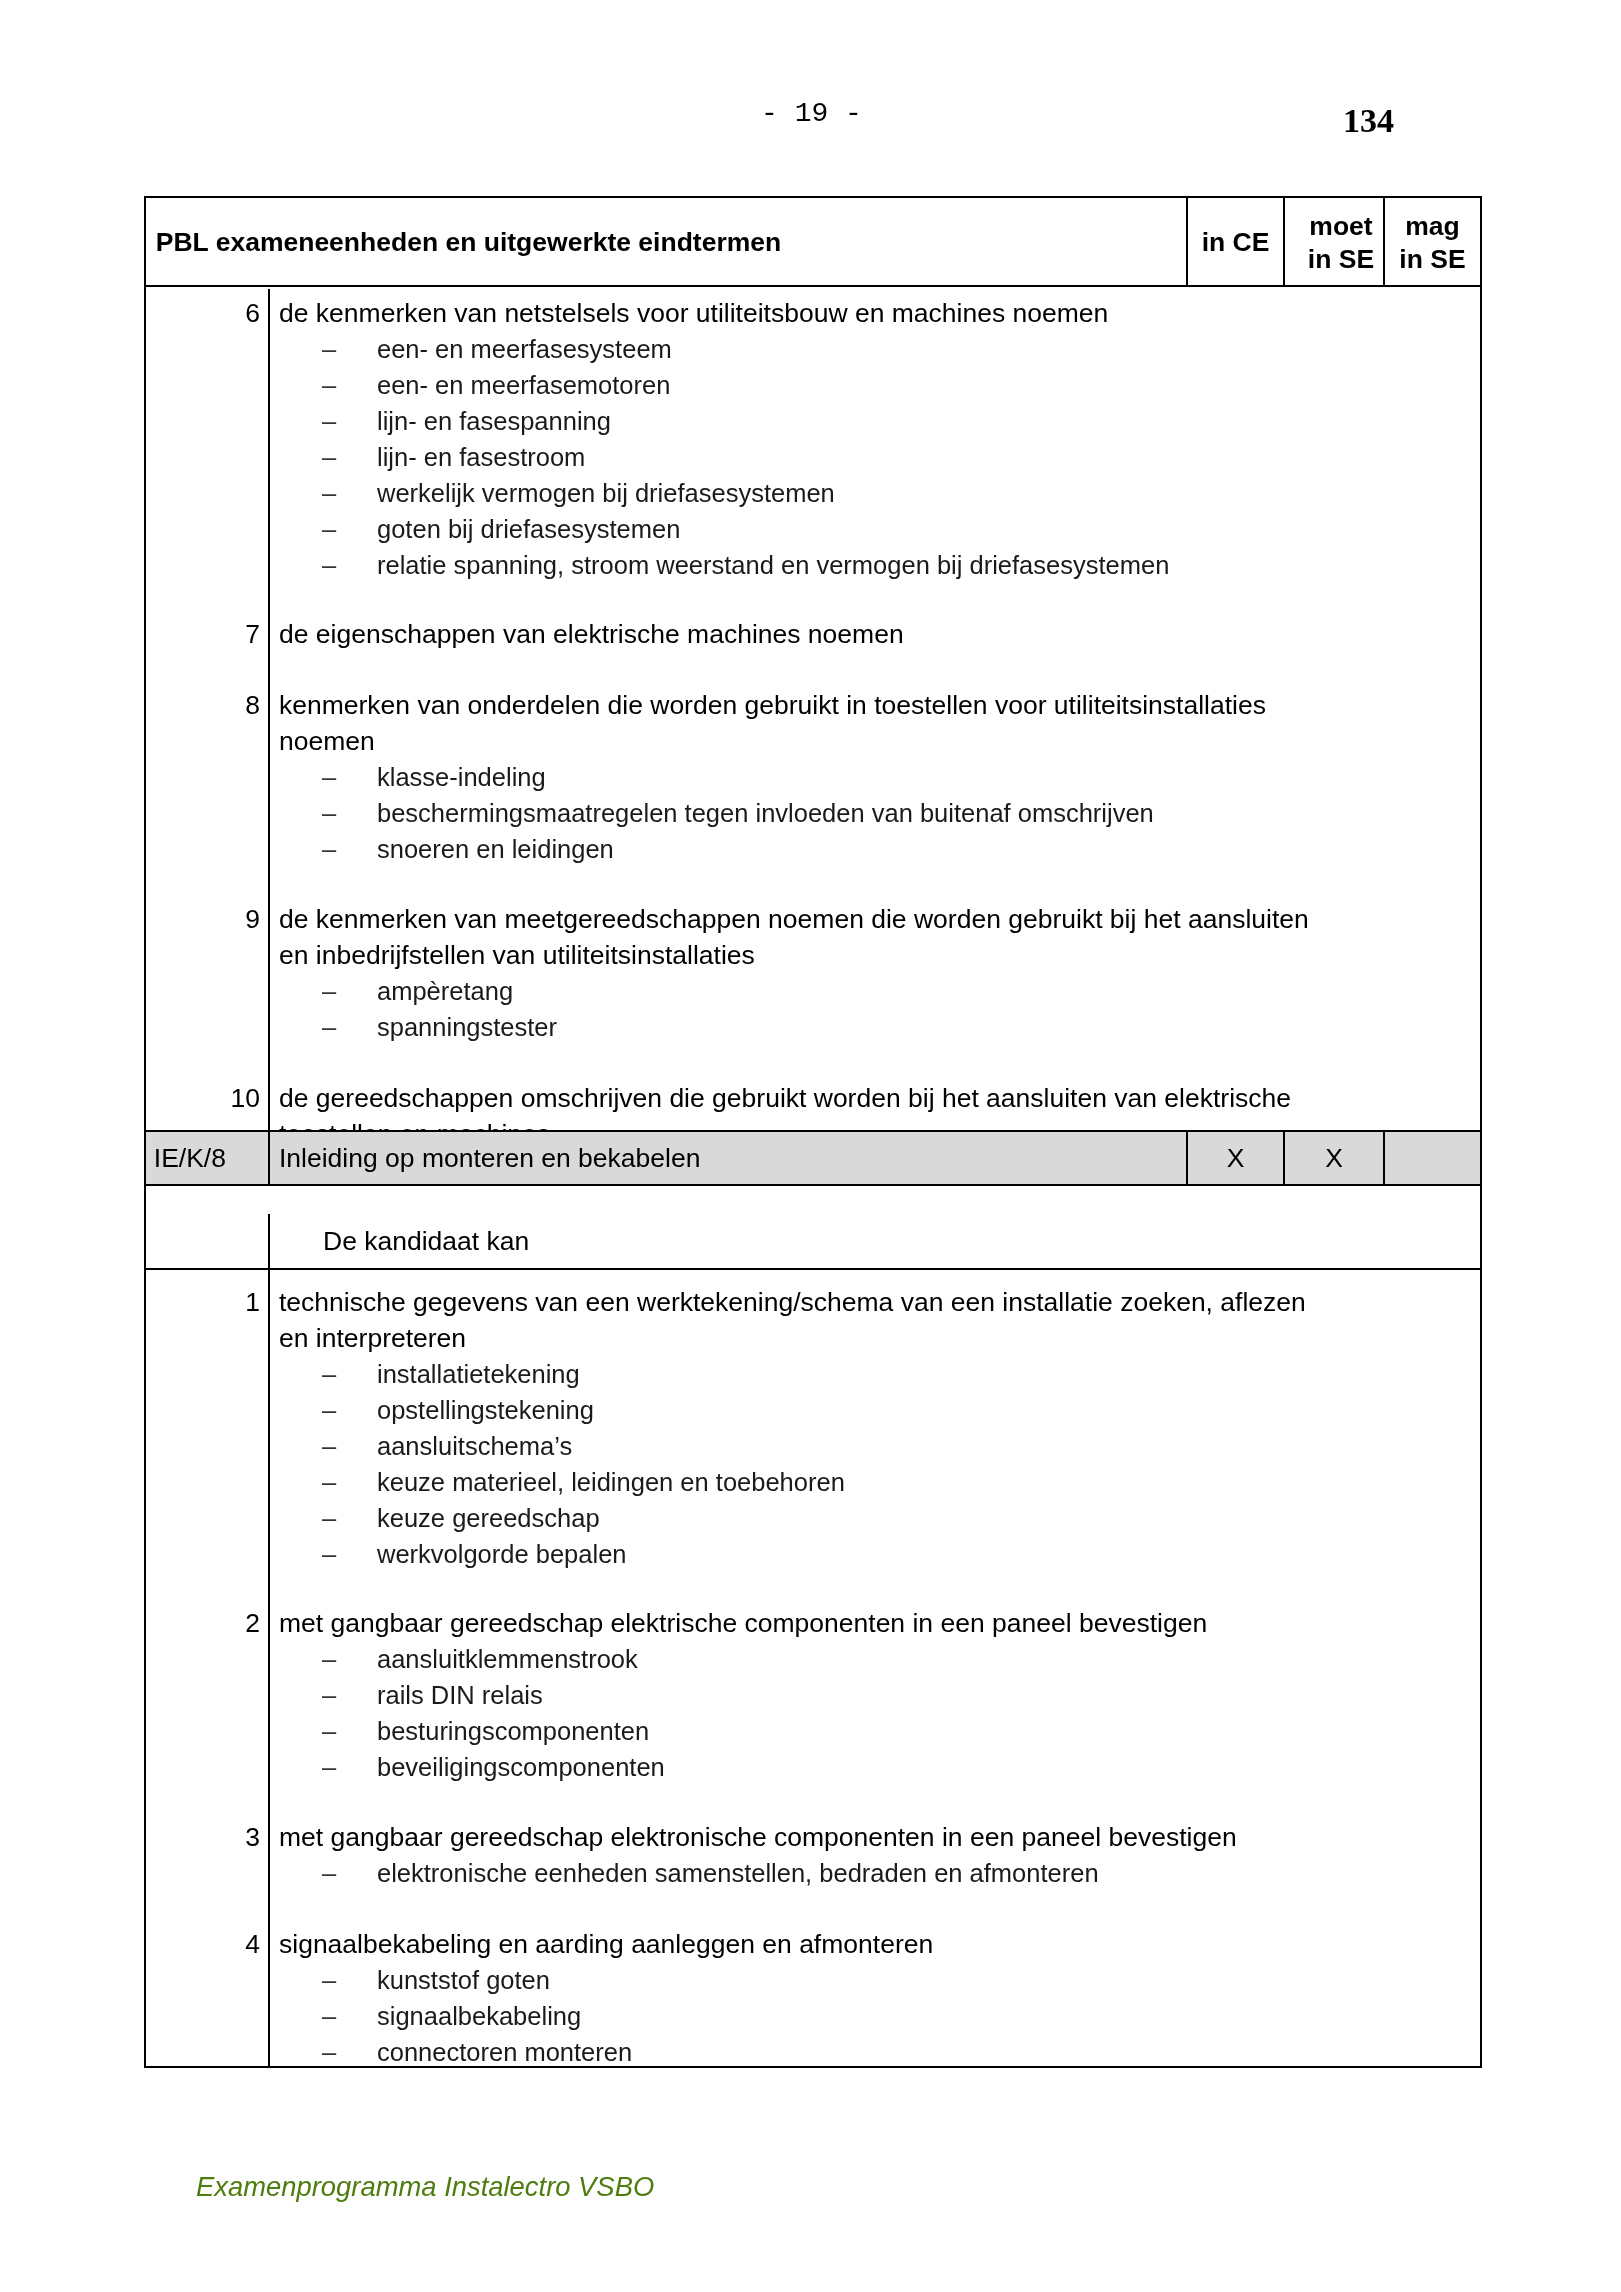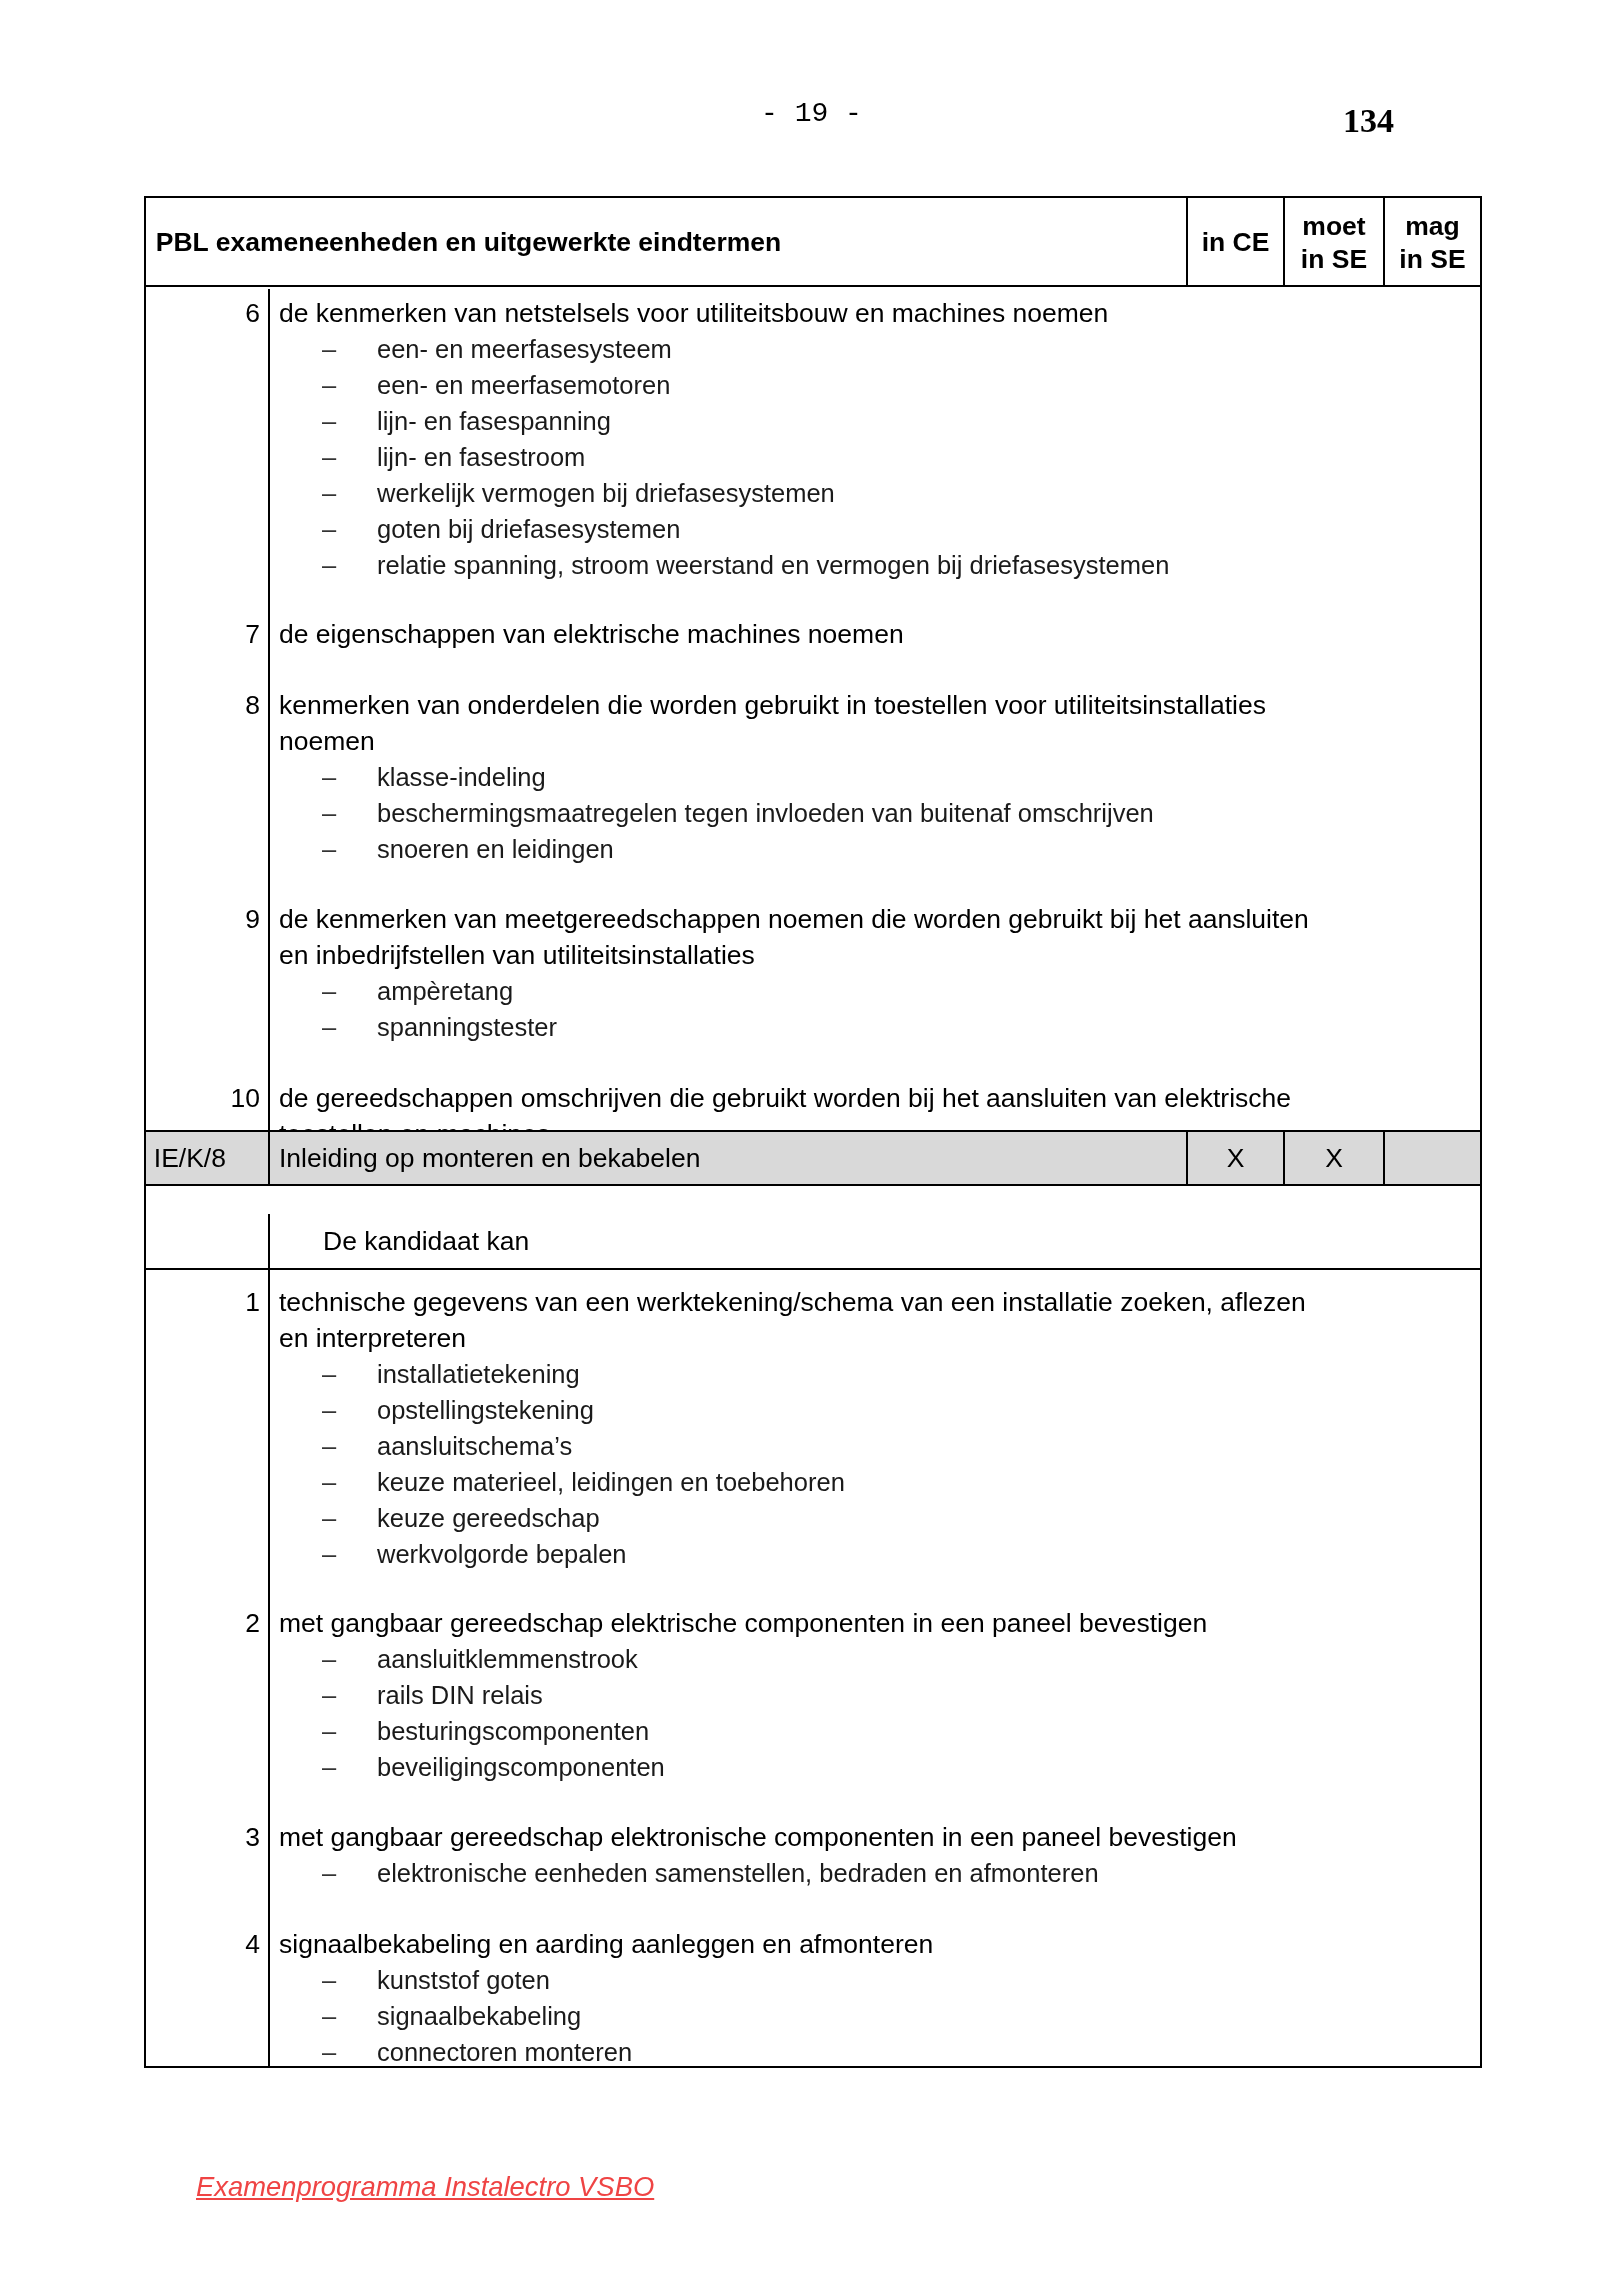--- a/index.html
+++ b/index.html
@@ -21,38 +21,38 @@
   .item { position: absolute; left: 0; width: 100%; }
   .item-num { position: absolute; left: 0; width: 114px; text-align: right; font-size: 26.5px; line-height: 36px; }
   .item-text { position: absolute; left: 133px; width: 1176px; font-size: 26.5px; line-height: 36px; }
   .sub { position: relative; display: block; font-size: 25.5px; line-height: 36px; color: #1a1a1a; padding-left: 98px; }
   .sub-dash { position: absolute; left: 43px; top: 0; color: #333; }
   .gray-row { position: absolute; left: 0; width: 100%; top: 932px; height: 56px; background: #d9d9d9;
               border-top: 2px solid #000; border-bottom: 2px solid #000; box-sizing: border-box; }
   .gray-row .vcol { top: 0; bottom: 0; }
   .row-text { position: absolute; top: 0; height: 52px; line-height: 52px; font-size: 26.5px; }
   .kand-row { position: absolute; left: 0; width: 100%; top: 1016px; height: 56px; border-bottom: 2px solid #000; box-sizing: border-box; }
-  .footer { position: absolute; left: 196px; top: 2171px; font-style: italic; font-size: 27.4px; color: #ef4444; text-decoration: underline; }
+  .footer { position: absolute; left: 196px; top: 2171px; font-style: italic; font-size: 27.4px; color: #4d7c0f; }
 </style>
 </head>
 <body>
 
 <div class="page-num">- 19 -</div>
 <div class="doc-num">134</div>
 
 <div class="tbl">
 
   <div class="hdr">
     <div class="hdr-title">PBL exameneenheden en uitgewerkte eindtermen</div>
     <div class="vcol" style="left:1040px;"></div>
     <div class="hcell" style="left:1042px;width:95px;">
       <span>in CE</span>
     </div>
     <div class="vcol" style="left:1137px;"></div>
-    <div class="hcell" style="left:1139px;width:98px;">
+    <div class="hcell" style="left:1139px;width:98px;padding-left:7px;">
       <span><span>moet</span><br><span>in SE</span></span>
     </div>
     <div class="vcol" style="left:1237px;"></div>
     <div class="hcell" style="left:1239px;width:95px;">
       <span><span>mag</span><br><span>in SE</span></span>
     </div>
   </div>
 
   <div class="body-sec" id="secA" style="top:91px;height:869px;">
     <div class="num-divider"></div>

